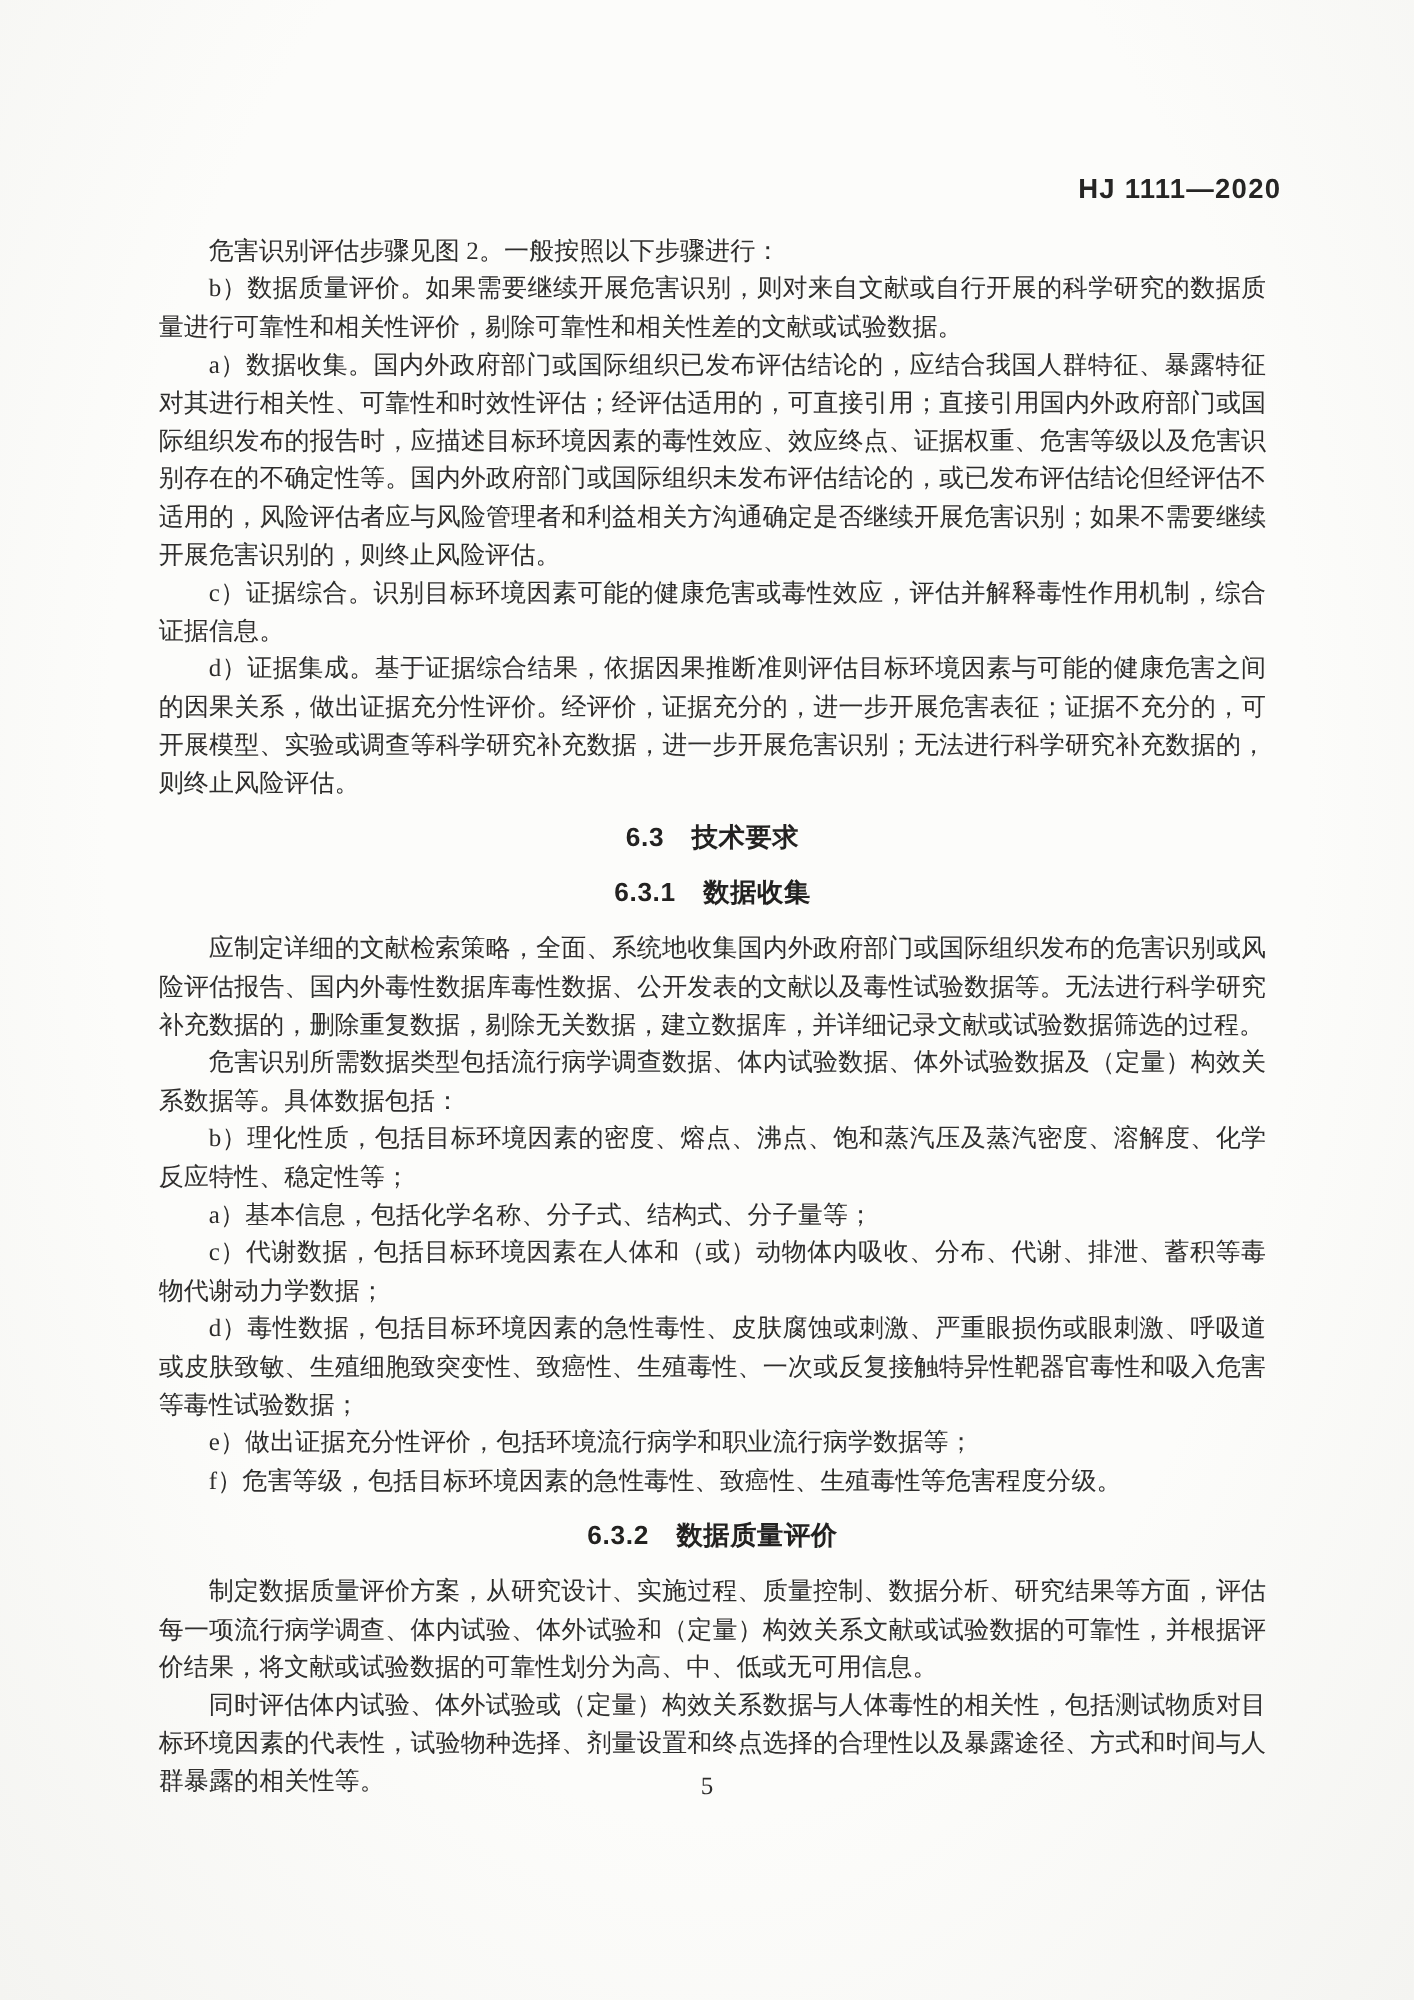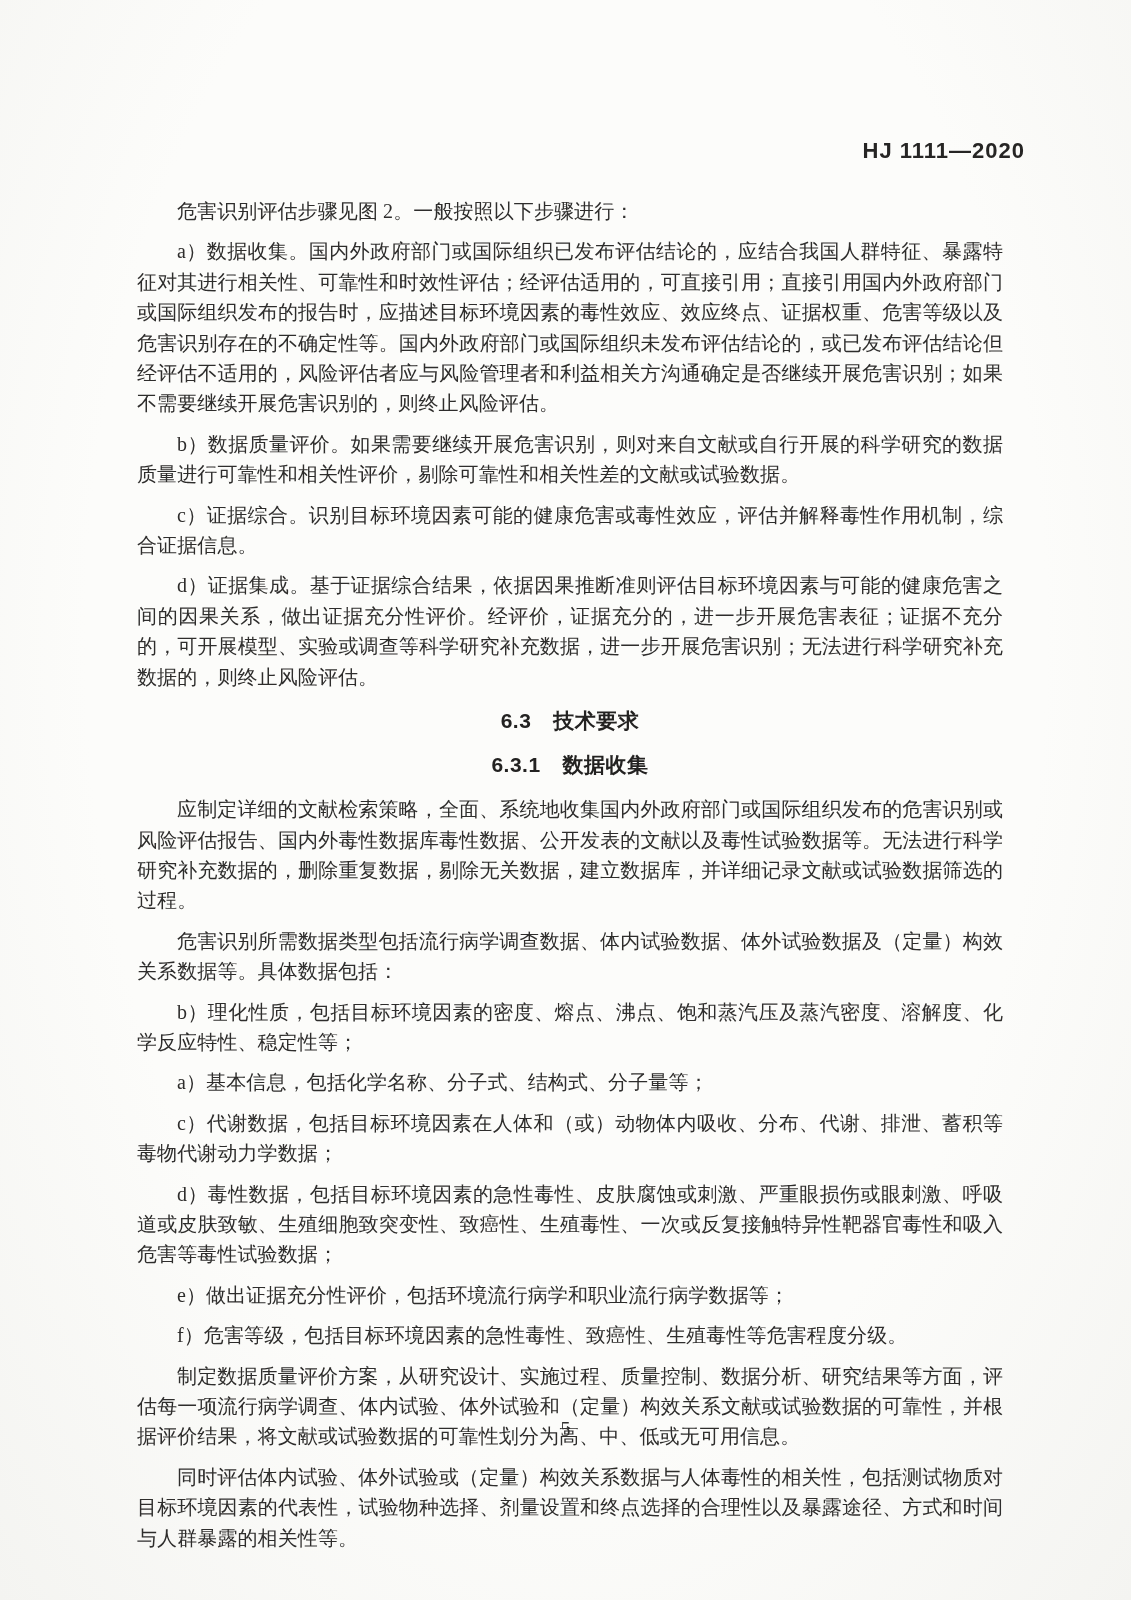--- a/index.html
+++ b/index.html
@@ -27,21 +27,21 @@
     letter-spacing:1px;
     color:#262524;
   }
   .content{
     position:absolute;
     left:127px;
     top:186px;
     width:886px;
   }
   .para{
-    margin:10px;
+    margin:0;
     font-size:20px;
     line-height:30.4px;
     letter-spacing:0.1px;
     text-align:justify;
     text-justify:inter-ideograph;
     text-indent:2em;
     color:#2e2d2c;
   }
   .sec-heading{
     margin:14px 0 14px 0;
@@ -67,42 +67,45 @@
 </head>
 <body>
 
 <div class="page">
 
   <div class="std-header">HJ 1111—2020</div>
 
   <div class="content">
 
     <p class="para">危害识别评估步骤见图 2。一般按照以下步骤进行：</p>
+    <p class="para">b）数据质量评价。如果需要继续开展危害识别，则对来自文献或自行开展的科学研究的数据质量进行可靠性和相关性评价，剔除可靠性和相关性差的文献或试验数据。</p>
     <p class="para">a）数据收集。国内外政府部门或国际组织已发布评估结论的，应结合我国人群特征、暴露特征对其进行相关性、可靠性和时效性评估；经评估适用的，可直接引用；直接引用国内外政府部门或国际组织发布的报告时，应描述目标环境因素的毒性效应、效应终点、证据权重、危害等级以及危害识别存在的不确定性等。国内外政府部门或国际组织未发布评估结论的，或已发布评估结论但经评估不适用的，风险评估者应与风险管理者和利益相关方沟通确定是否继续开展危害识别；如果不需要继续开展危害识别的，则终止风险评估。</p>
-    <p class="para">b）数据质量评价。如果需要继续开展危害识别，则对来自文献或自行开展的科学研究的数据质量进行可靠性和相关性评价，剔除可靠性和相关性差的文献或试验数据。</p>
     <p class="para">c）证据综合。识别目标环境因素可能的健康危害或毒性效应，评估并解释毒性作用机制，综合证据信息。</p>
     <p class="para">d）证据集成。基于证据综合结果，依据因果推断准则评估目标环境因素与可能的健康危害之间的因果关系，做出证据充分性评价。经评价，证据充分的，进一步开展危害表征；证据不充分的，可开展模型、实验或调查等科学研究补充数据，进一步开展危害识别；无法进行科学研究补充数据的，则终止风险评估。</p>
 
     <h2 class="sec-heading">
       <span class="sec-num">6.3</span><span class="sec-title">技术要求</span>
     </h2>
 
     <h2 class="sec-heading">
       <span class="sec-num">6.3.1</span><span class="sec-title">数据收集</span>
     </h2>
 
     <p class="para">应制定详细的文献检索策略，全面、系统地收集国内外政府部门或国际组织发布的危害识别或风险评估报告、国内外毒性数据库毒性数据、公开发表的文献以及毒性试验数据等。无法进行科学研究补充数据的，删除重复数据，剔除无关数据，建立数据库，并详细记录文献或试验数据筛选的过程。</p>
     <p class="para">危害识别所需数据类型包括流行病学调查数据、体内试验数据、体外试验数据及（定量）构效关系数据等。具体数据包括：</p>
     <p class="para">b）理化性质，包括目标环境因素的密度、熔点、沸点、饱和蒸汽压及蒸汽密度、溶解度、化学反应特性、稳定性等；</p>
     <p class="para">a）基本信息，包括化学名称、分子式、结构式、分子量等；</p>
     <p class="para">c）代谢数据，包括目标环境因素在人体和（或）动物体内吸收、分布、代谢、排泄、蓄积等毒物代谢动力学数据；</p>
     <p class="para">d）毒性数据，包括目标环境因素的急性毒性、皮肤腐蚀或刺激、严重眼损伤或眼刺激、呼吸道或皮肤致敏、生殖细胞致突变性、致癌性、生殖毒性、一次或反复接触特异性靶器官毒性和吸入危害等毒性试验数据；</p>
     <p class="para">e）做出证据充分性评价，包括环境流行病学和职业流行病学数据等；</p>
     <p class="para">f）危害等级，包括目标环境因素的急性毒性、致癌性、生殖毒性等危害程度分级。</p>
 
+    <h2 class="sec-heading">
+      <span class="sec-num">6.3.2</span><span class="sec-title">数据质量评价</span>
+    </h2>
 
     <p class="para">制定数据质量评价方案，从研究设计、实施过程、质量控制、数据分析、研究结果等方面，评估每一项流行病学调查、体内试验、体外试验和（定量）构效关系文献或试验数据的可靠性，并根据评价结果，将文献或试验数据的可靠性划分为高、中、低或无可用信息。</p>
     <p class="para">同时评估体内试验、体外试验或（定量）构效关系数据与人体毒性的相关性，包括测试物质对目标环境因素的代表性，试验物种选择、剂量设置和终点选择的合理性以及暴露途径、方式和时间与人群暴露的相关性等。</p>
 
   </div>
 
   <div class="page-number">5</div>
 
 </div>
 

